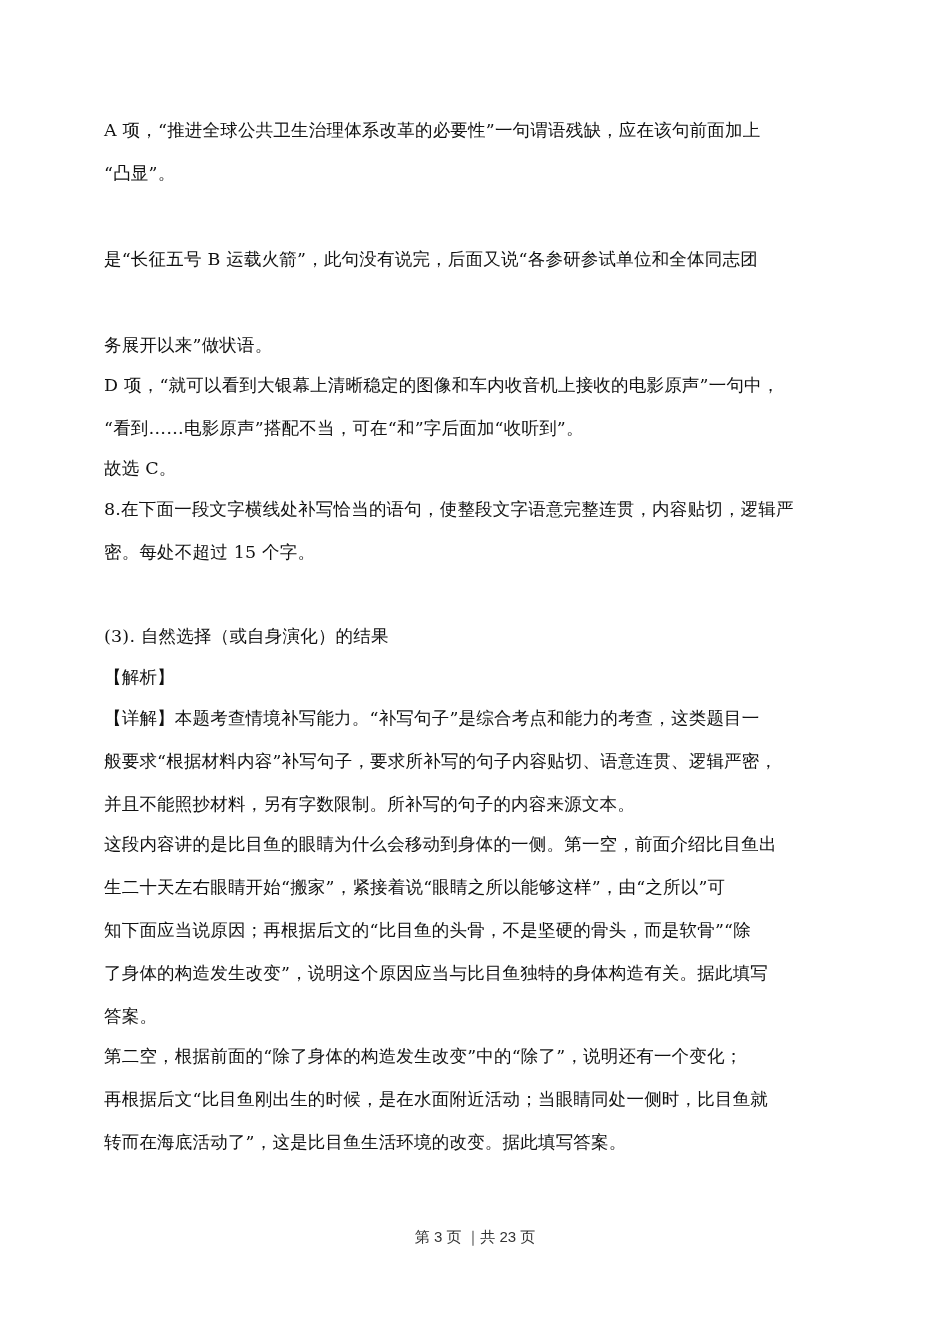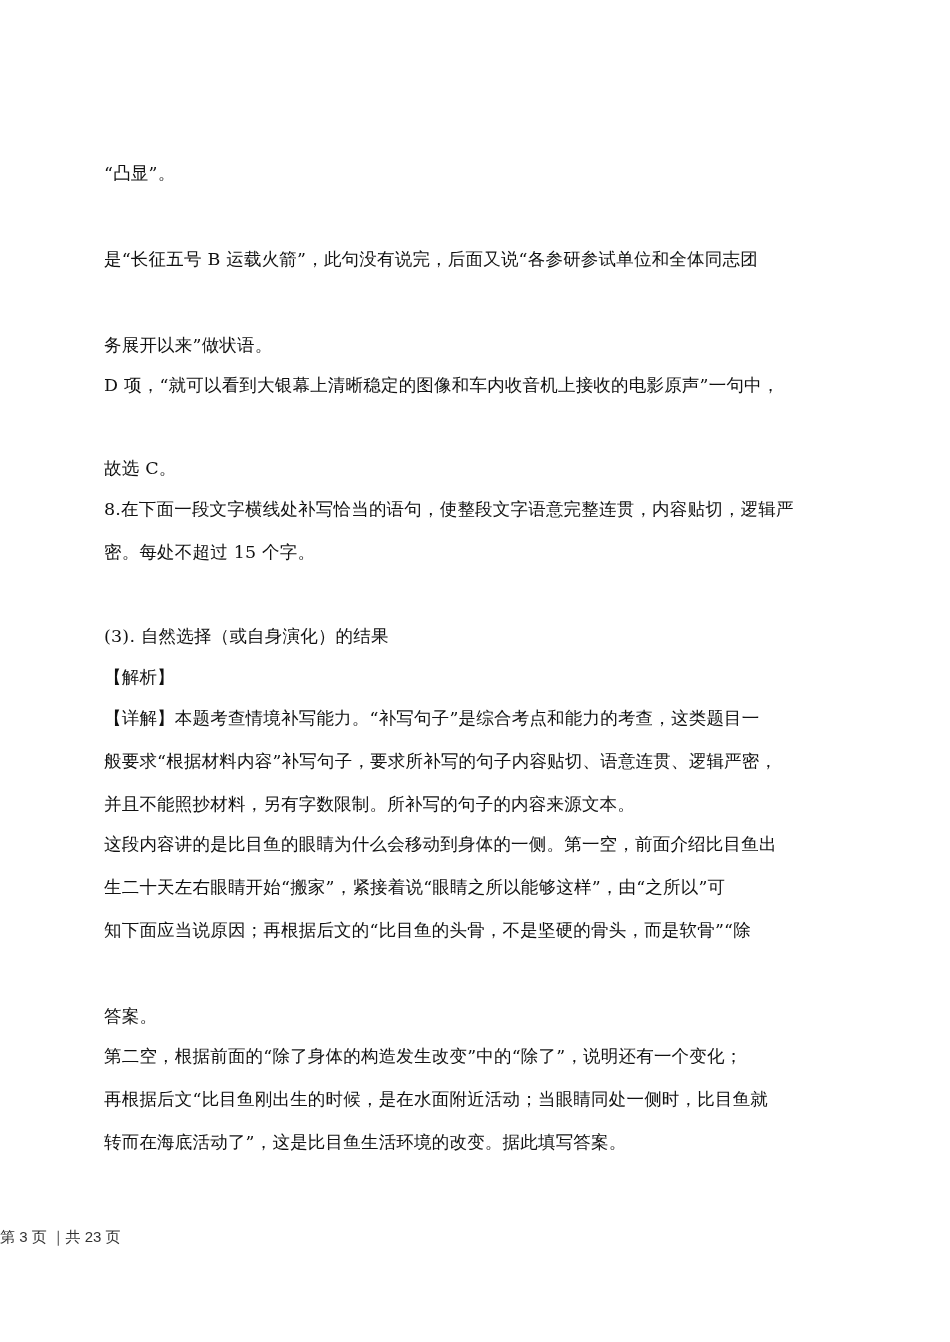--- a/index.html
+++ b/index.html
@@ -8,46 +8,49 @@
     font-family: "DejaVu Serif", "Liberation Serif", serif;
     color: #111111;
   }
   .page { position: absolute; left: 0; top: 0; width: 950px; height: 1342px; }
   .line {
     position: absolute; left: 104px; white-space: nowrap;
     font-size: 17.5px; line-height: 24px; letter-spacing: 0.2px;
   }
   .ans-row span { display: inline-block; }
   .footer {
-    position: absolute; top: 1228px; left: 0; width: 950px; 
+    position: absolute; top: 1228px; left: 0; width: 950px; text-align: center;
     font-family: "Liberation Sans", "DejaVu Sans", sans-serif;
     font-size: 15px; color: #333333;
   }
 </style>
 </head>
 <body>
 
 <div class="page">
+  <div class="line" style="top:118px">A 项，“推进全球公共卫生治理体系改革的必要性”一句谓语残缺，应在该句前面加上</div>
   <div class="line" style="top:161px">“凸显”。</div>
   <div class="line" style="top:247px">是“长征五号 B 运载火箭”，此句没有说完，后面又说“各参研参试单位和全体同志团</div>
   <div class="line" style="top:333px">务展开以来”做状语。</div>
   <div class="line" style="top:373px">D 项，“就可以看到大银幕上清晰稳定的图像和车内收音机上接收的电影原声”一句中，</div>
+  <div class="line" style="top:416px">“看到……电影原声”搭配不当，可在“和”字后面加“收听到”。</div>
   <div class="line" style="top:456px">故选 C。</div>
   <div class="line" style="top:497px">8.在下面一段文字横线处补写恰当的语句，使整段文字语意完整连贯，内容贴切，逻辑严</div>
   <div class="line" style="top:540px">密。每处不超过 15 个字。</div>
 
   <div class="line" style="top:624px">(3). 自然选择（或自身演化）的结果</div>
 
   <div class="line" style="top:665px">【解析】</div>
 
   <div class="line" style="top:749px">般要求“根据材料内容”补写句子，要求所补写的句子内容贴切、语意连贯、逻辑严密，</div>
   <div class="line" style="top:706px">【详解】本题考查情境补写能力。“补写句子”是综合考点和能力的考查，这类题目一</div>
   <div class="line" style="top:792px">并且不能照抄材料，另有字数限制。所补写的句子的内容来源文本。</div>
   <div class="line" style="top:832px">这段内容讲的是比目鱼的眼睛为什么会移动到身体的一侧。第一空，前面介绍比目鱼出</div>
   <div class="line" style="top:875px">生二十天左右眼睛开始“搬家”，紧接着说“眼睛之所以能够这样”，由“之所以”可</div>
   <div class="line" style="top:918px">知下面应当说原因；再根据后文的“比目鱼的头骨，不是坚硬的骨头，而是软骨”“除</div>
+  <div class="line" style="top:961px">了身体的构造发生改变”，说明这个原因应当与比目鱼独特的身体构造有关。据此填写</div>
   <div class="line" style="top:1004px">答案。</div>
   <div class="line" style="top:1044px">第二空，根据前面的“除了身体的构造发生改变”中的“除了”，说明还有一个变化；</div>
   <div class="line" style="top:1087px">再根据后文“比目鱼刚出生的时候，是在水面附近活动；当眼睛同处一侧时，比目鱼就</div>
   <div class="line" style="top:1130px">转而在海底活动了”，这是比目鱼生活环境的改变。据此填写答案。</div>
 
   <div class="footer">第 3 页 ｜共 23 页</div>
 </div>
 
 </body></html>

